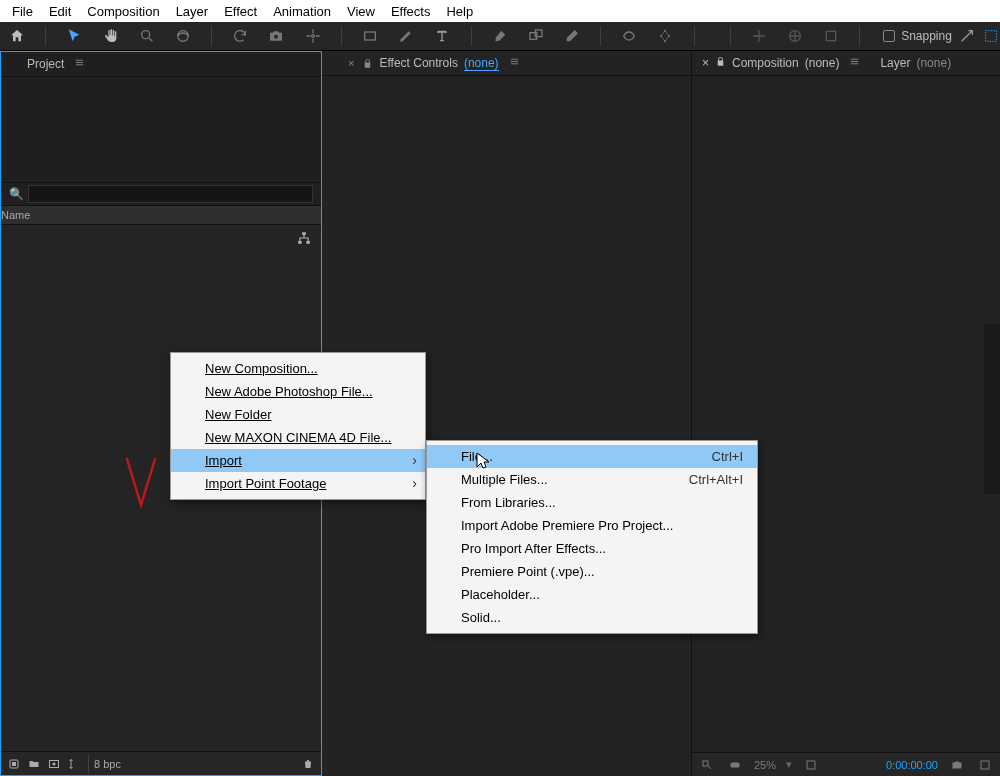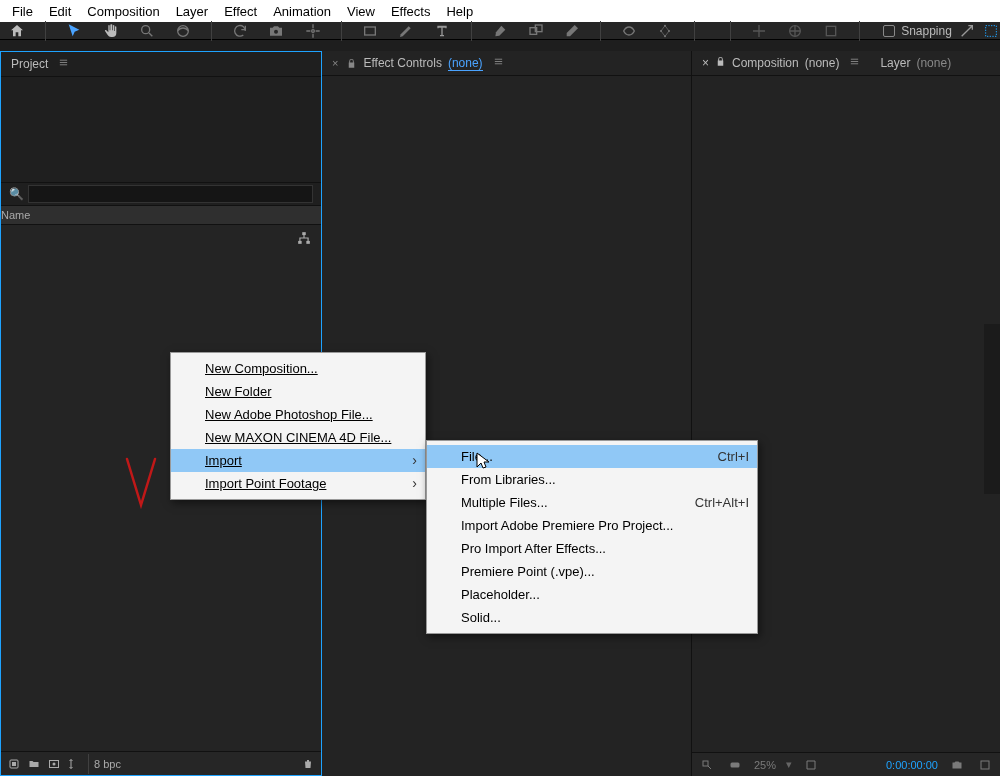--- a/index.html
+++ b/index.html
@@ -1,29 +1,29 @@
 <!DOCTYPE html>
 <html><head>
 <meta charset="utf-8">
 <style>
   * { margin: 0; padding: 0; box-sizing: border-box; font-family: "Segoe UI", Tahoma, sans-serif; }
   html, body { width: 1000px; height: 776px; overflow: hidden; background: #1e1e1e; color: #ccc; }
   
   .menubar { background: #ffffff; height: 22px; display: flex; align-items: center; padding: 0 4px; font-size: 13px; color: #000; }
   .menubar .menu-item { padding: 2px 8px; cursor: default; }
   
-  .toolbar { height: 18px; background: #262626; border-bottom: 1px solid #000; display: flex; align-items: center; padding-left: 6px; gap: 14px; }
+  .toolbar { height: 29px; background: #262626; border-bottom: 1px solid #000; display: flex; align-items: center; padding-left: 6px; gap: 14px; }
   .tool-btn { width: 24px; height: 24px; display: flex; align-items: center; justify-content: center; color: #bbb; position: relative; }
   .tool-btn.active { color: #4aa3ff; }
   .tool-btn svg { width: 16px; height: 16px; }
   .sep { width: 1px; height: 20px; background: #404040; margin: 0 3px; }
   .snapping-group { display: flex; align-items: center; gap: 6px; font-size: 12px; color: #bbb; margin-left: 6px; }
   .snapping-group .chk { width: 12px; height: 12px; border: 1px solid #888; border-radius: 2px; display:inline-block; }
   
-  .panel-tab { height: 25px; display: flex; align-items: center; padding: 0 10px; font-size: 12px; color: #bbb; border-bottom: 1px solid #111; gap: 6px; background:#232323;}
+  .panel-tab { height: 25px; display: flex; align-items: center; padding: 0 26px; font-size: 12px; color: #bbb; border-bottom: 1px solid #111; gap: 6px; background:#232323;}
   .panel-tab .x { color:#888; font-size:11px; margin-right:2px; }
   .panel-tab .lock { color:#888; display:flex; align-items:center;}
   .panel-tab .link { color:#4aa3ff; border-bottom:1px solid #4aa3ff; }
   .hamb { color:#888; margin-left:4px;}
   .hamb svg, .lock svg { width:11px; height:11px; }
   
   .workspace { position:absolute; top:51px; bottom:0; left:0; right:0; display:flex; }
   .project-panel { width:322px; background:#1f1f1f; border:1px solid #1ea3ff; display:flex; flex-direction:column; position:relative;}
   .project-panel .panel-tab { background:#1f1f1f; }
   .project-body { flex:1; display:flex; flex-direction:column; }
@@ -44,21 +44,21 @@
   .comp-tabs .grp { display:flex; align-items:center; gap:6px; font-size:12px; color:#bbb;}
   .viewer { flex:1; background:#232323; position:relative; }
   .viewer-stub { position:absolute; right:0; top:248px; width:16px; height:170px; background:#1b1b1b;}
   .viewer-footer { position:absolute; bottom:0; left:0; right:0; height:24px; background:#262626; border-top:1px solid #111; display:flex; align-items:center; padding:0 6px; gap:10px; font-size:11px; color:#7a7a7a;}
   .viewer-footer .flex-spacer {flex:1;}
   .viewer-footer .timecode { color:#1ea3ff;}
   .viewer-footer .fbtn { width:18px; height:18px; display:flex; align-items:center; justify-content:center;}
   
   .ctx-menu { position:absolute; background:#f4f4f4; border:1px solid #999; box-shadow:2px 3px 8px rgba(0,0,0,.5); font-size:13px; color:#000; padding:4px 0; z-index:50;}
   .ctx-item { padding:4px 34px 4px 34px; white-space:nowrap; position:relative;}
-  .ctx-item .shortcut { position:absolute; right:8px; color:#333; }
+  .ctx-item .shortcut { position:absolute; right:14px; color:#333; }
   .ctx-item.arrow::after { content:"›"; position:absolute; right:8px; top:3px; color:#333; font-size:14px;}
   .ctx-item.highlight { background:#90c8f6; }
   
   #ctx1 { left:170px; top:352px; width:256px;text-decoration:underline; }
   #ctx2 { left:426px; top:440px; width:332px; }
   .cursor { position:absolute; left:476px; top:452px; z-index:60;}
   .cursor svg { width:14px; height:18px; }
 </style>
 </head>
 <body>
@@ -339,37 +339,37 @@
               <rect x="4" y="4" width="16" height="16"></rect>
             </svg>
           </span>
       </div>
     </div>
   </div>
 </div>
 
 <div class="ctx-menu" id="ctx1">
   <div class="ctx-item">New Composition...</div>
+  <div class="ctx-item">New Adobe Photoshop File...</div>
   <div class="ctx-item">New Folder</div>
-  <div class="ctx-item">New Adobe Photoshop File...</div>
   <div class="ctx-item">New MAXON CINEMA 4D File...</div>
   <div class="ctx-item highlight arrow">Import</div>
   <div class="ctx-item arrow">Import Point Footage</div>
 </div>
 
 <div class="ctx-menu" id="ctx2">
   <div class="ctx-item highlight">
     <span>File...</span>
     <span class="shortcut">Ctrl+I</span>
   </div>
-  <div class="ctx-item"><span>From Libraries...</span></div>
   <div class="ctx-item">
     <span>Multiple Files...</span>
     <span class="shortcut">Ctrl+Alt+I</span>
   </div>
+  <div class="ctx-item"><span>From Libraries...</span></div>
   <div class="ctx-item"><span>Import Adobe Premiere Pro Project...</span></div>
   <div class="ctx-item"><span>Pro Import After Effects...</span></div>
   <div class="ctx-item"><span>Premiere Point (.vpe)...</span></div>
   <div class="ctx-item"><span>Placeholder...</span></div>
   <div class="ctx-item"><span>Solid...</span></div>
 </div>
 
 <div class="cursor">
   <svg viewBox="0 0 14 18">
       <path d="M1 1l0 14 4-4 2 5 3-1-2-5 5 0z" fill="#fff" stroke="#000" stroke-width="1"></path>

